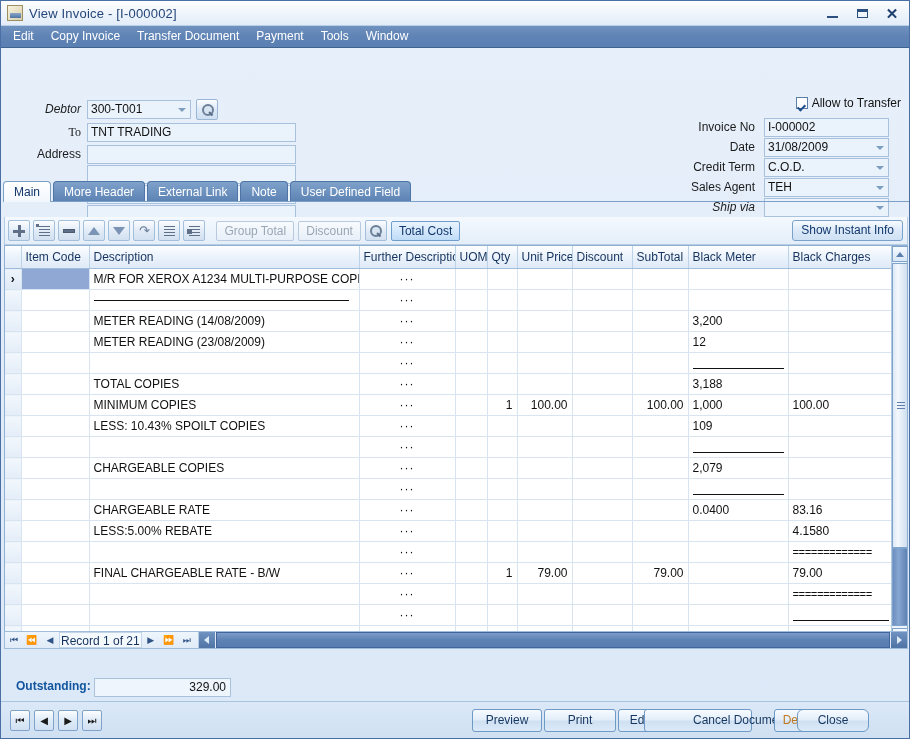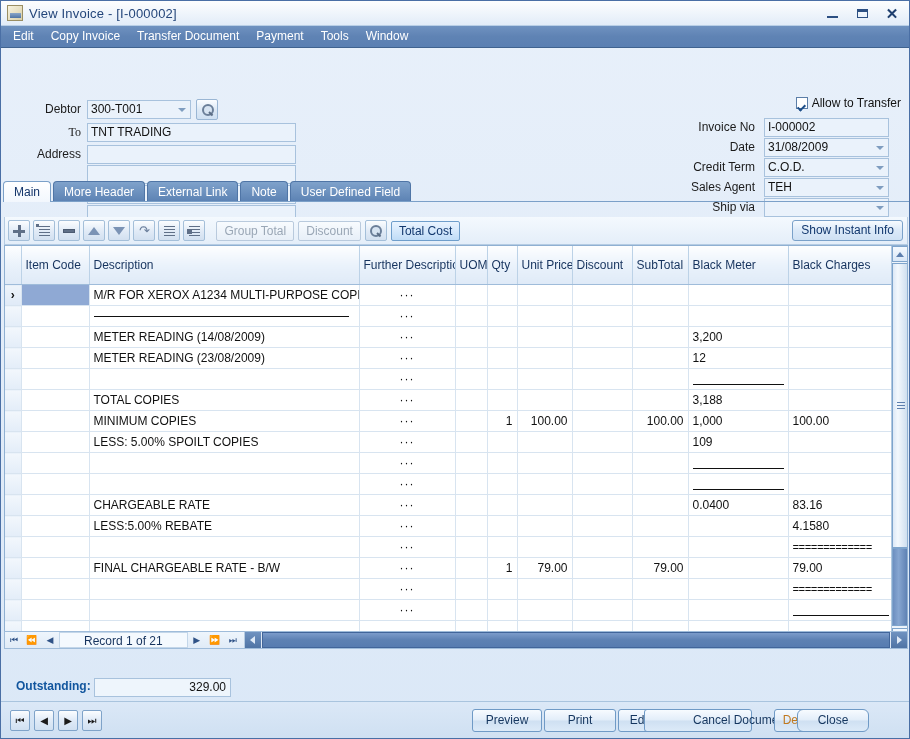--- a/index.html
+++ b/index.html
@@ -216,21 +216,21 @@
     border: 1px solid #8fb0d2;
     overflow: hidden;
   }
   table.grid { border-collapse: collapse; width: 888px; table-layout: fixed; }
   table.grid th {
     height: 20px;
     background: linear-gradient(180deg,#fdfeff 0%, #eaf2fb 50%, #dfeaf7 100%);
     border-right: 1px solid #bcd2e7;
     border-bottom: 1px solid #9fbcda;
     font-size: 12px; font-weight: normal; color: #16335e;
-    text-align: left; padding: 12px 4px;
+    text-align: left; padding: 4px 4px;
     white-space: nowrap; overflow: hidden;
   }
   table.grid td {
     height: 21px;
     border-right: 1px solid #d8e4f0;
     border-bottom: 1px solid #d8e4f0;
     font-size: 12px; color: #111;
     padding: 0 4px;
     white-space: nowrap; overflow: hidden;
     vertical-align: middle;
@@ -281,21 +281,21 @@
   .recnav {
     position: absolute; left: 3px; top: 630px;
     width: 904px; height: 18px;
     background: linear-gradient(180deg,#eef5fc 0%, #e0ebf7 100%);
     border: 1px solid #9fbcda;
     display: flex; align-items: center;
   }
   .nv { width: 18px; height: 16px; display:flex; align-items:center; justify-content:center;
         color:#2f5287; font-size:9px; }
   .recnav-label {
-    font-size: 12px; color:#16335e; padding: 0 24px; line-height: 16px;
+    font-size: 12px; color:#16335e; padding: 0 1px; line-height: 16px;
     background: #f4f9fe; border: 1px solid #c3d6e9; height:16px; white-space:nowrap;
   }
   .hsb { flex:1; height:16px; margin-left:2px; background:#dfe9f5; position:relative; border-left:1px solid #b6cce2;}
   .hsb-thumb {
     position:absolute; left:17px; right:17px; top:0; bottom:0;
     background: linear-gradient(180deg,#7c9ccb 0%, #5d81b3 50%, #577cb0 100%);
     border:1px solid #41659a;
   }
   .hsb-btn{position:absolute;top:0;width:16px;height:16px;
     background:linear-gradient(180deg,#6f92c0,#4f74a5);display:flex;align-items:center;justify-content:center;}
@@ -356,21 +356,21 @@
     <div class="menu-item">Edit</div>
     <div class="menu-item">Copy Invoice</div>
     <div class="menu-item">Transfer Document</div>
     <div class="menu-item">Payment</div>
     <div class="menu-item">Tools</div>
     <div class="menu-item">Window</div>
   </div>
 
   <div class="header-area">
 
-    <div class="fld-label" style="left:8px; top:52px; width:72px;">Debtor</div>
+    <div class="fld-label" style="left:8px; top:52px; width:72px;font-style:italic;">Debtor</div>
     <div class="fld" style="left:86px; top:52px; width:104px;">
       <span>300-T001</span>
       <span class="caret"></span>
     </div>
     <div class="lookup-btn" style="left:195px; top:51px;">
       <span class="mag"></span>
     </div>
 
     <div class="fld-label" style="left:8px; top:75px; width:72px;font-family:Liberation Serif, serif;">To</div>
     <div class="fld" style="left:86px; top:75px; width:209px;">
@@ -410,21 +410,21 @@
       <span>C.O.D.</span>
       <span class="caret"></span>
     </div>
 
     <div class="fld-label" style="left:640px; top:130px; width:114px;">Sales Agent</div>
     <div class="fld" style="left:763px; top:130px; width:125px;">
       <span>TEH</span>
       <span class="caret"></span>
     </div>
 
-    <div class="fld-label" style="left:640px; top:150px; width:114px;">Ship via</div>
+    <div class="fld-label" style="left:640px; top:150px; width:114px;font-style:italic;">Ship via</div>
     <div class="fld" style="left:763px; top:150px; width:125px;">
       <span></span>
       <span class="caret"></span>
     </div>
 
     <div class="fld-label" style="left:630px; top:170px; width:124px;">Shipping Info</div>
     <div class="fld" style="left:763px; top:170px; width:125px;"></div>
   </div>
 
   <div class="tabstrip">
@@ -595,21 +595,21 @@
             <td class="num">1</td>
             <td class="num">100.00</td>
             <td class="num"></td>
             <td class="num">100.00</td>
             <td class="">1,000</td>
             <td class="">100.00</td>
           </tr>
           <tr>
             <td class="c-ind"></td>
             <td class="c-code"></td>
-            <td class="">LESS: 5.00% SPOILT COPIES</td>
+            <td class="">LESS: 10.43% SPOILT COPIES</td>
             <td class="dots">···</td>
             <td class=""></td>
             <td class="num"></td>
             <td class="num"></td>
             <td class="num"></td>
             <td class="num"></td>
             <td class="">109</td>
             <td class=""></td>
           </tr>
           <tr>
@@ -618,20 +618,33 @@
             <td class=""></td>
             <td class="dots">···</td>
             <td class=""></td>
             <td class="num"></td>
             <td class="num"></td>
             <td class="num"></td>
             <td class="num"></td>
             <td class="">
               <span class="rule"></span>
             </td>
+            <td class=""></td>
+          </tr>
+          <tr>
+            <td class="c-ind"></td>
+            <td class="c-code"></td>
+            <td class="">CHARGEABLE COPIES</td>
+            <td class="dots">···</td>
+            <td class=""></td>
+            <td class="num"></td>
+            <td class="num"></td>
+            <td class="num"></td>
+            <td class="num"></td>
+            <td class="">2,079</td>
             <td class=""></td>
           </tr>
           <tr>
             <td class="c-ind"></td>
             <td class="c-code"></td>
             <td class=""></td>
             <td class="dots">···</td>
             <td class=""></td>
             <td class="num"></td>
             <td class="num"></td>

